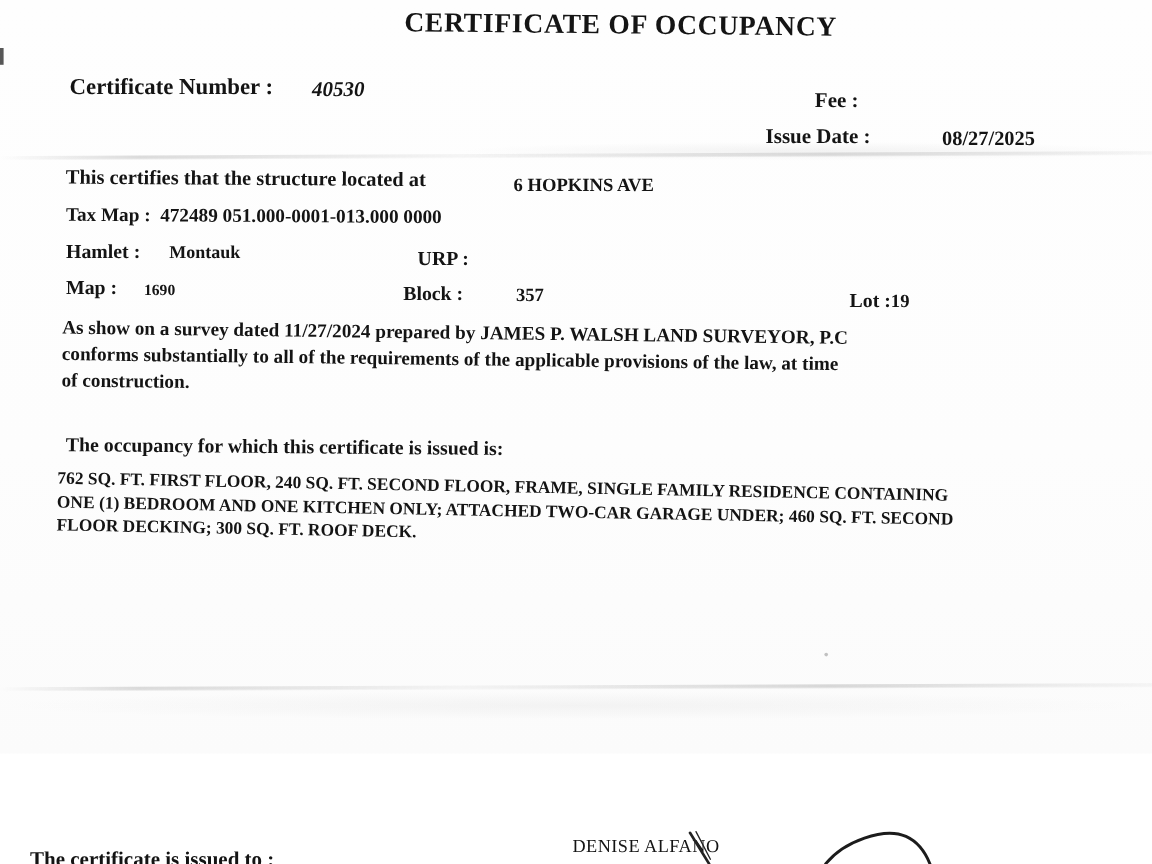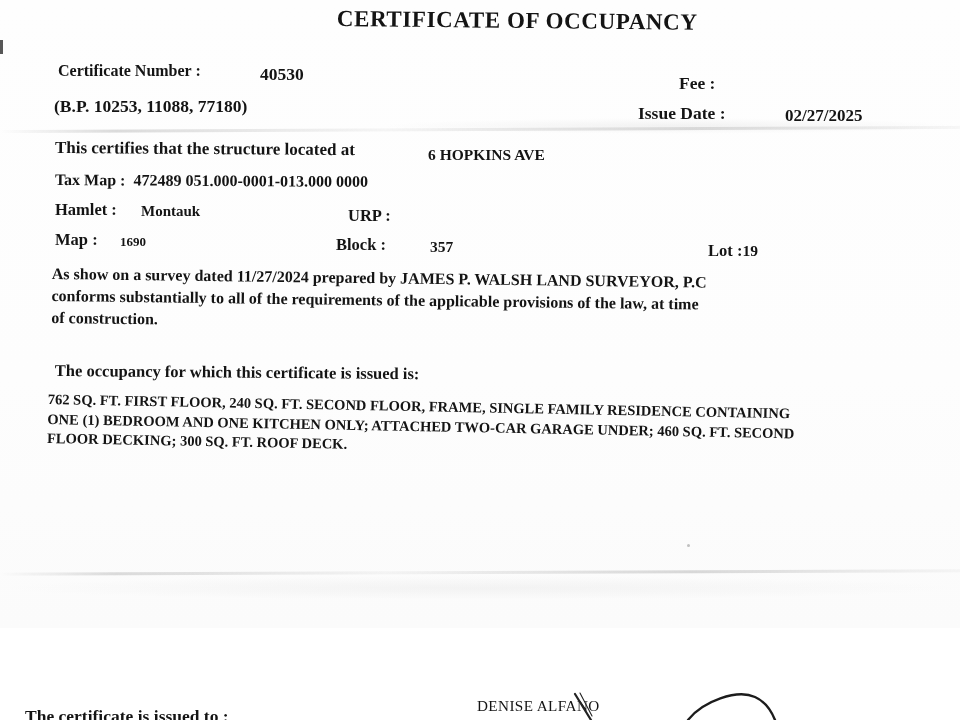--- a/index.html
+++ b/index.html
@@ -46,27 +46,26 @@
 
   <div class="edge-mark" style="left:0; top:40px; width:3px; height:14px;"></div>
   <div class="crease-line" style="top:128px; transform: rotate(-0.25deg);"></div>
   <div class="crease-band" style="left:380px; top:118px; width:580px; height:16px;"></div>
   <div class="crease-line" style="top:571px; transform: rotate(-0.2deg);"></div>
   <div class="crease-band" style="left:0; top:576px; width:960px; height:24px; opacity:.8;"></div>
   <div class="speck" style="left:687px; top:544px; width:3px; height:3px;"></div>
 
   <div class="abs b title">CERTIFICATE OF OCCUPANCY</div>
 
-  <div class="abs b" style="left:58px; top:62px; font-size:16px;">Certificate Number :</div>
-  <div class="abs b" style="left:260px; top:64px; font-size:17.5px;">40530</div>
-  <div class="abs b" style="left:54px; top:96px; font-size:17.5px;">(B.P. 10253, 11088, 77180)</div>
+  <div class="abs b" style="left:58px; top:62px; font-size:19px;">Certificate Number :</div>
+  <div class="abs b" style="left:260px; top:64px; font-size:17.5px;font-style:italic;">40530</div>
 
   <div class="abs b" style="left:679px; top:73px; font-size:17.5px;">Fee :</div>
   <div class="abs b" style="left:638px; top:103px; font-size:17.5px;">Issue Date :</div>
-  <div class="abs b" style="left:785px; top:106px; font-size:17px;">02/27/2025</div>
+  <div class="abs b" style="left:785px; top:106px; font-size:17px;">08/27/2025</div>
 
   <div class="abs b" style="left:55px; top:138px; font-size:17px; transform:rotate(0.4deg); transform-origin:left top;">This certifies that the structure located at</div>
   <div class="abs b" style="left:428px; top:146px; font-size:15.5px;">6 HOPKINS AVE</div>
 
   <div class="abs b" style="left:55px; top:171px; font-size:16px; transform:rotate(0.35deg); transform-origin:left top;">
     <span>Tax Map :</span>
     <span style="margin-left:4px;">472489 051.000-0001-013.000 0000</span>
   </div>
 
   <div class="abs b" style="left:55px; top:200px; font-size:16.5px;">Hamlet :</div>

